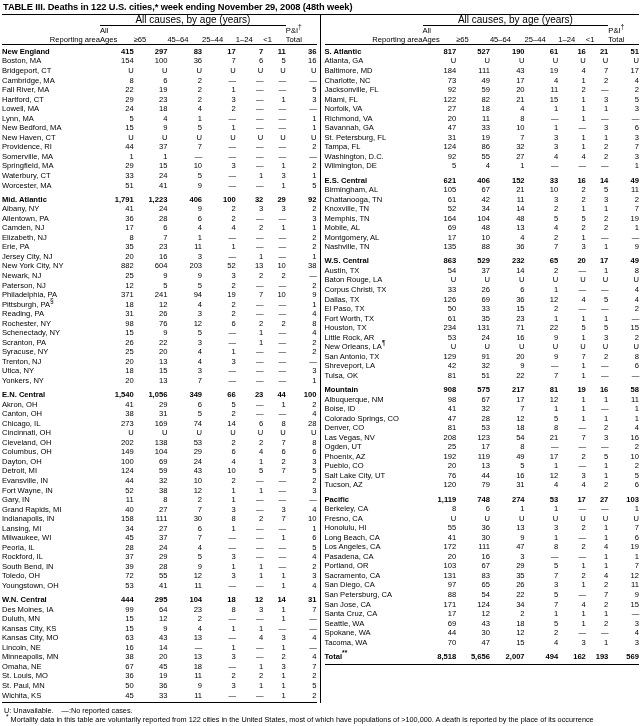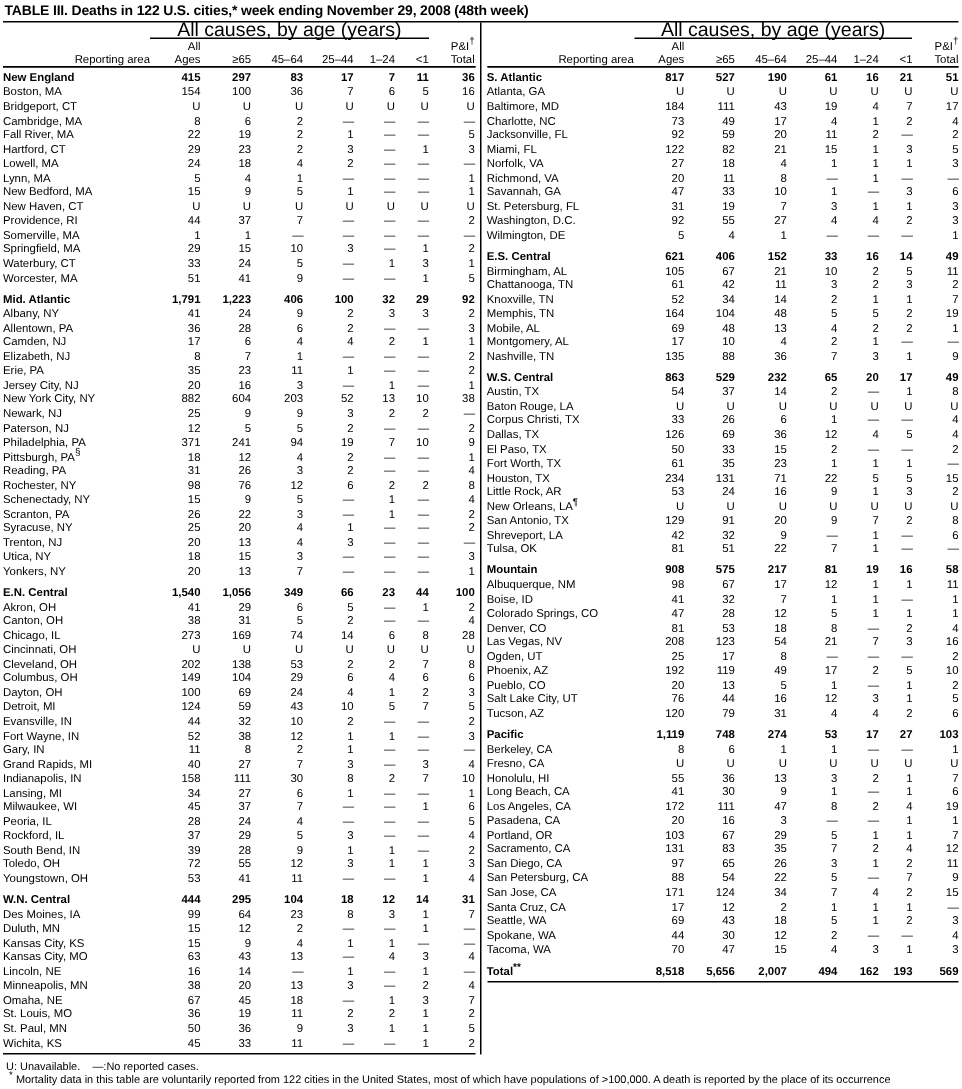--- a/index.html
+++ b/index.html
@@ -57,28 +57,28 @@
   .c-area  { width: 96px;  text-align: left; padding-left: 1px; }
   .c-all   { width: 33px;  text-align: right; padding-right: 2px;}
   .c-65    { width: 33px;  text-align: right; padding-right: 2px;}
   .c-4564  { width: 34px;  text-align: right; padding-right: 2px;}
   .c-2544  { width: 33px;  text-align: right; padding-right: 3px;}
   .c-124   { width: 27px;  text-align: right; padding-right: 2px;}
   .c-lt1   { width: 22px;  text-align: right; padding-right: 3px;}
   .c-pi    { width: 30px;  text-align: right; padding-right: 2px;}
 
   
-  .hdr-span-row td { font-size: 13px; }
+  .hdr-span-row td { font-size: 10px; }
   .spanner {
     text-align: center;
     border-bottom: 0.9px solid #000;
     line-height: 10px;
     padding-bottom: 0px;
   }
-  .hdr-lbl { text-align: right; line-height: 9.2px; }
+  .hdr-lbl { text-align: left; line-height: 9.2px; }
   .hdr-lbl.left { text-align: right; padding-left: 1px; }
   .hdr-bottom td { border-bottom: 1.6px solid #000; padding-bottom: 1px; }
 
   tr.group td { font-weight: bold; padding-top: 4.5px; }
   tr.group.first td { padding-top: 1.5px; }
   tr.total td { font-weight: bold; padding-top: 5px; }
 
   .dash { letter-spacing: -0.3px; }
 
   .panel-rule-bottom {
@@ -953,20 +953,30 @@
               <td class="c-area">St. Petersburg, FL</td>
               <td class="c-all">31</td>
               <td class="c-65">19</td>
               <td class="c-4564">7</td>
               <td class="c-2544">3</td>
               <td class="c-124">1</td>
               <td class="c-lt1">1</td>
               <td class="c-pi">3</td>
             </tr>
             <tr class="city">
+              <td class="c-area">Tampa, FL</td>
+              <td class="c-all">124</td>
+              <td class="c-65">86</td>
+              <td class="c-4564">32</td>
+              <td class="c-2544">3</td>
+              <td class="c-124">1</td>
+              <td class="c-lt1">2</td>
+              <td class="c-pi">7</td>
+            </tr>
+            <tr class="city">
               <td class="c-area">Washington, D.C.</td>
               <td class="c-all">92</td>
               <td class="c-65">55</td>
               <td class="c-4564">27</td>
               <td class="c-2544">4</td>
               <td class="c-124">4</td>
               <td class="c-lt1">2</td>
               <td class="c-pi">3</td>
             </tr>
             <tr class="city">

